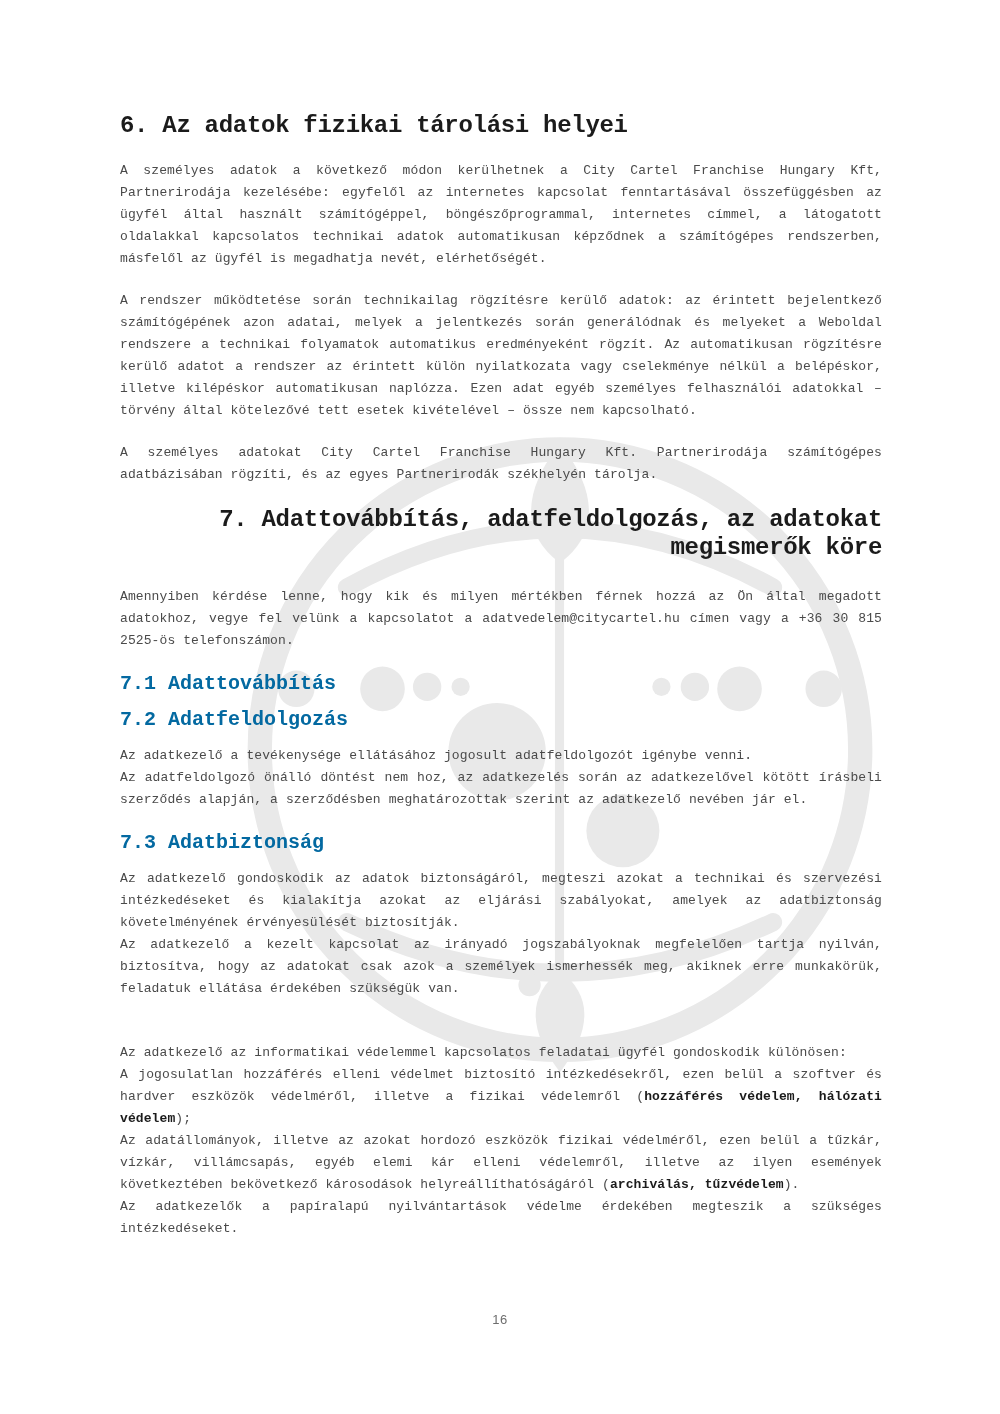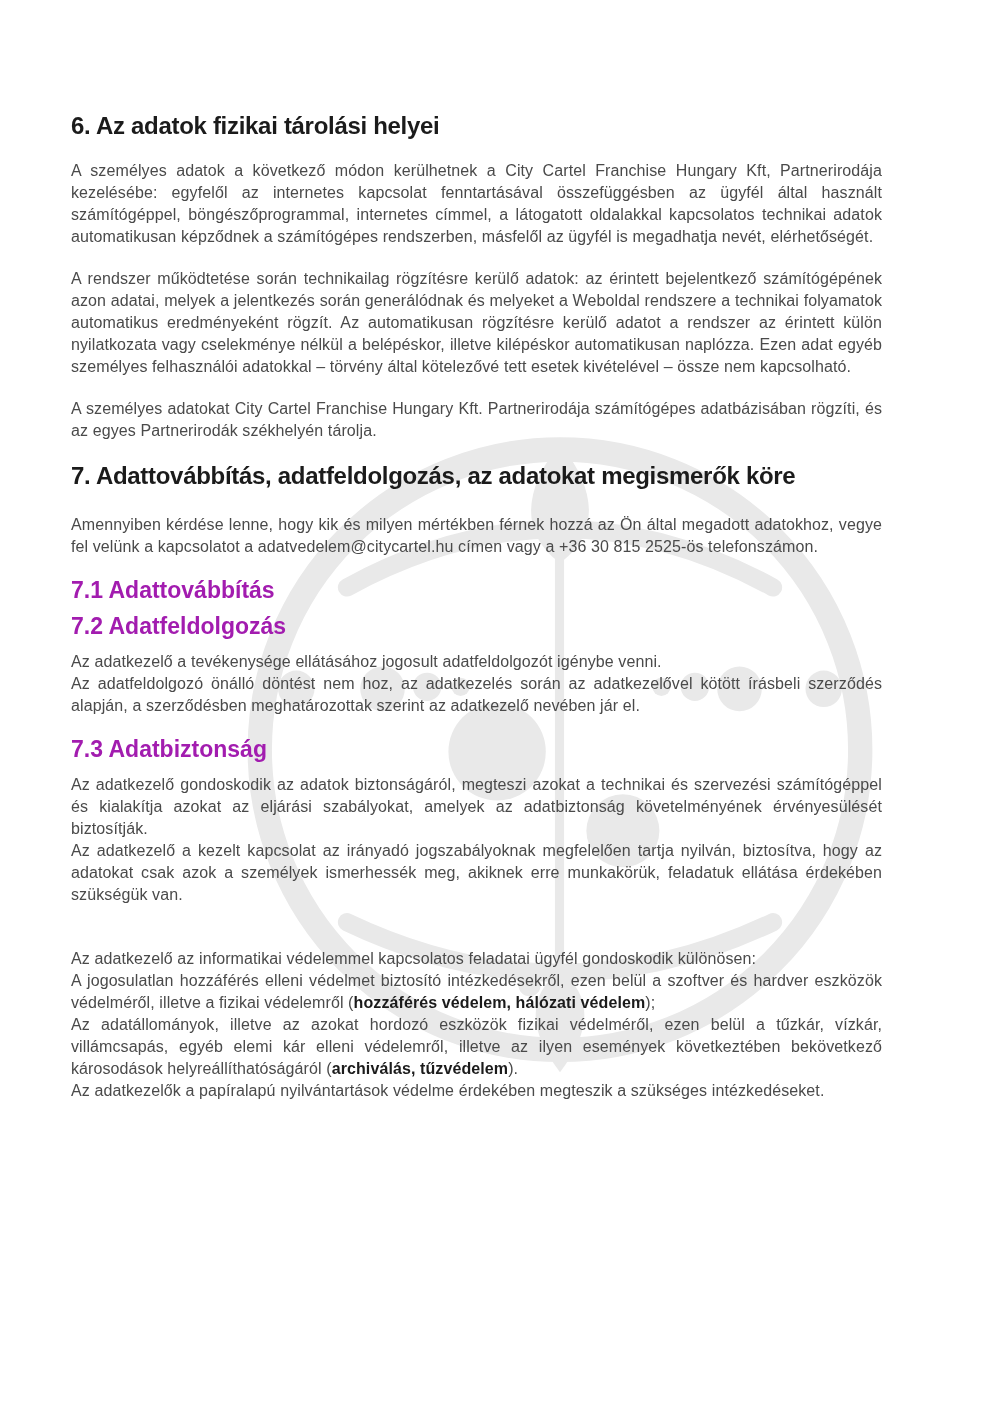--- a/index.html
+++ b/index.html
@@ -17,45 +17,46 @@
     left:225px;
     top:415px;
     width:670px;
     height:710px;
     z-index:0;
     pointer-events:none;
   }
   .content{
     position:relative;
     z-index:1;
-    padding:112px 118px 0 71px;
+    padding:112px 118px 0 120px;
+    font-family:Liberation Mono, monospace;
   }
   .h-major{
     font-size:24px;
     font-weight:800;
     color:#1b1b1b;
     letter-spacing:-0.3px;
     line-height:28px;
     margin:0 0 20px 0;
   }
-  .h-major.second{ margin-top:20px; margin-bottom:24px; }
+  .h-major.second{ margin-top:20px; margin-bottom:24px;text-align:right; }
   p.body{
-    font-size:16px;
+    font-size:13px;
     line-height:22px;
     color:#4a4a4a;
     letter-spacing:0.1px;
     text-align:justify;
     margin:0 0 20px 0;
   }
   p.tight{ margin:0; }
   .block{ margin:13px 0 20px 0; }
   .h-sub{
-    font-size:23px;
+    font-size:20px;
     font-weight:700;
-    color:#a21caf;
+    color:#0369a1;
     line-height:24px;
     margin:12px 0 3px 0;
   }
   .gap-line{ height:22px; }
   strong{ color:#1b1b1b; font-weight:700; }
   .page-number{
     position:absolute;
     left:0; right:0;
     top:1312px;
     text-align:center;
@@ -110,34 +111,35 @@
     <h2 class="h-sub">7.1 Adattovábbítás</h2>
 
     <h2 class="h-sub">7.2 Adatfeldolgozás</h2>
     <div class="block">
       <p class="body tight">Az adatkezelő a tevékenysége ellátásához jogosult adatfeldolgozót igénybe venni.</p>
       <p class="body tight">Az adatfeldolgozó önálló döntést nem hoz, az adatkezelés során az adatkezelővel kötött írásbeli szerződés alapján, a szerződésben meghatározottak szerint az adatkezelő nevében jár el.</p>
     </div>
 
     <h2 class="h-sub">7.3 Adatbiztonság</h2>
     <div class="block">
-      <p class="body tight">Az adatkezelő gondoskodik az adatok biztonságáról, megteszi azokat a technikai és szervezési számítógéppel és kialakítja azokat az eljárási szabályokat, amelyek az adatbiztonság követelményének érvényesülését biztosítják.</p>
+      <p class="body tight">Az adatkezelő gondoskodik az adatok biztonságáról, megteszi azokat a technikai és szervezési intézkedéseket és kialakítja azokat az eljárási szabályokat, amelyek az adatbiztonság követelményének érvényesülését biztosítják.</p>
       <p class="body tight">Az adatkezelő a kezelt kapcsolat az irányadó jogszabályoknak megfelelően tartja nyilván, biztosítva, hogy az adatokat csak azok a személyek ismerhessék meg, akiknek erre munkakörük, feladatuk ellátása érdekében szükségük van.</p>
     </div>
 
     <div class="gap-line"></div>
 
     <div>
       <p class="body tight">Az adatkezelő az informatikai védelemmel kapcsolatos feladatai ügyfél gondoskodik különösen:</p>
 
       <p class="body tight"><span>A jogosulatlan hozzáférés elleni védelmet biztosító intézkedésekről, ezen belül a szoftver és hardver eszközök védelméről, illetve a fizikai védelemről (</span><strong>hozzáférés védelem, hálózati védelem</strong><span>);</span></p>
 
 
 
       <p class="body tight"><span>Az adatállományok, illetve az azokat hordozó eszközök fizikai védelméről, ezen belül a tűzkár, vízkár, villámcsapás, egyéb elemi kár elleni védelemről, illetve az ilyen események következtében bekövetkező károsodások helyreállíthatóságáról (</span><strong>archiválás, tűzvédelem</strong><span>).</span></p>
 
       <p class="body tight">Az adatkezelők a papíralapú nyilvántartások védelme érdekében megteszik a szükséges intézkedéseket.</p>
     </div>
 
   </div>
 
+  <div class="page-number">16</div>
 
 </div>
 
 </body></html>

